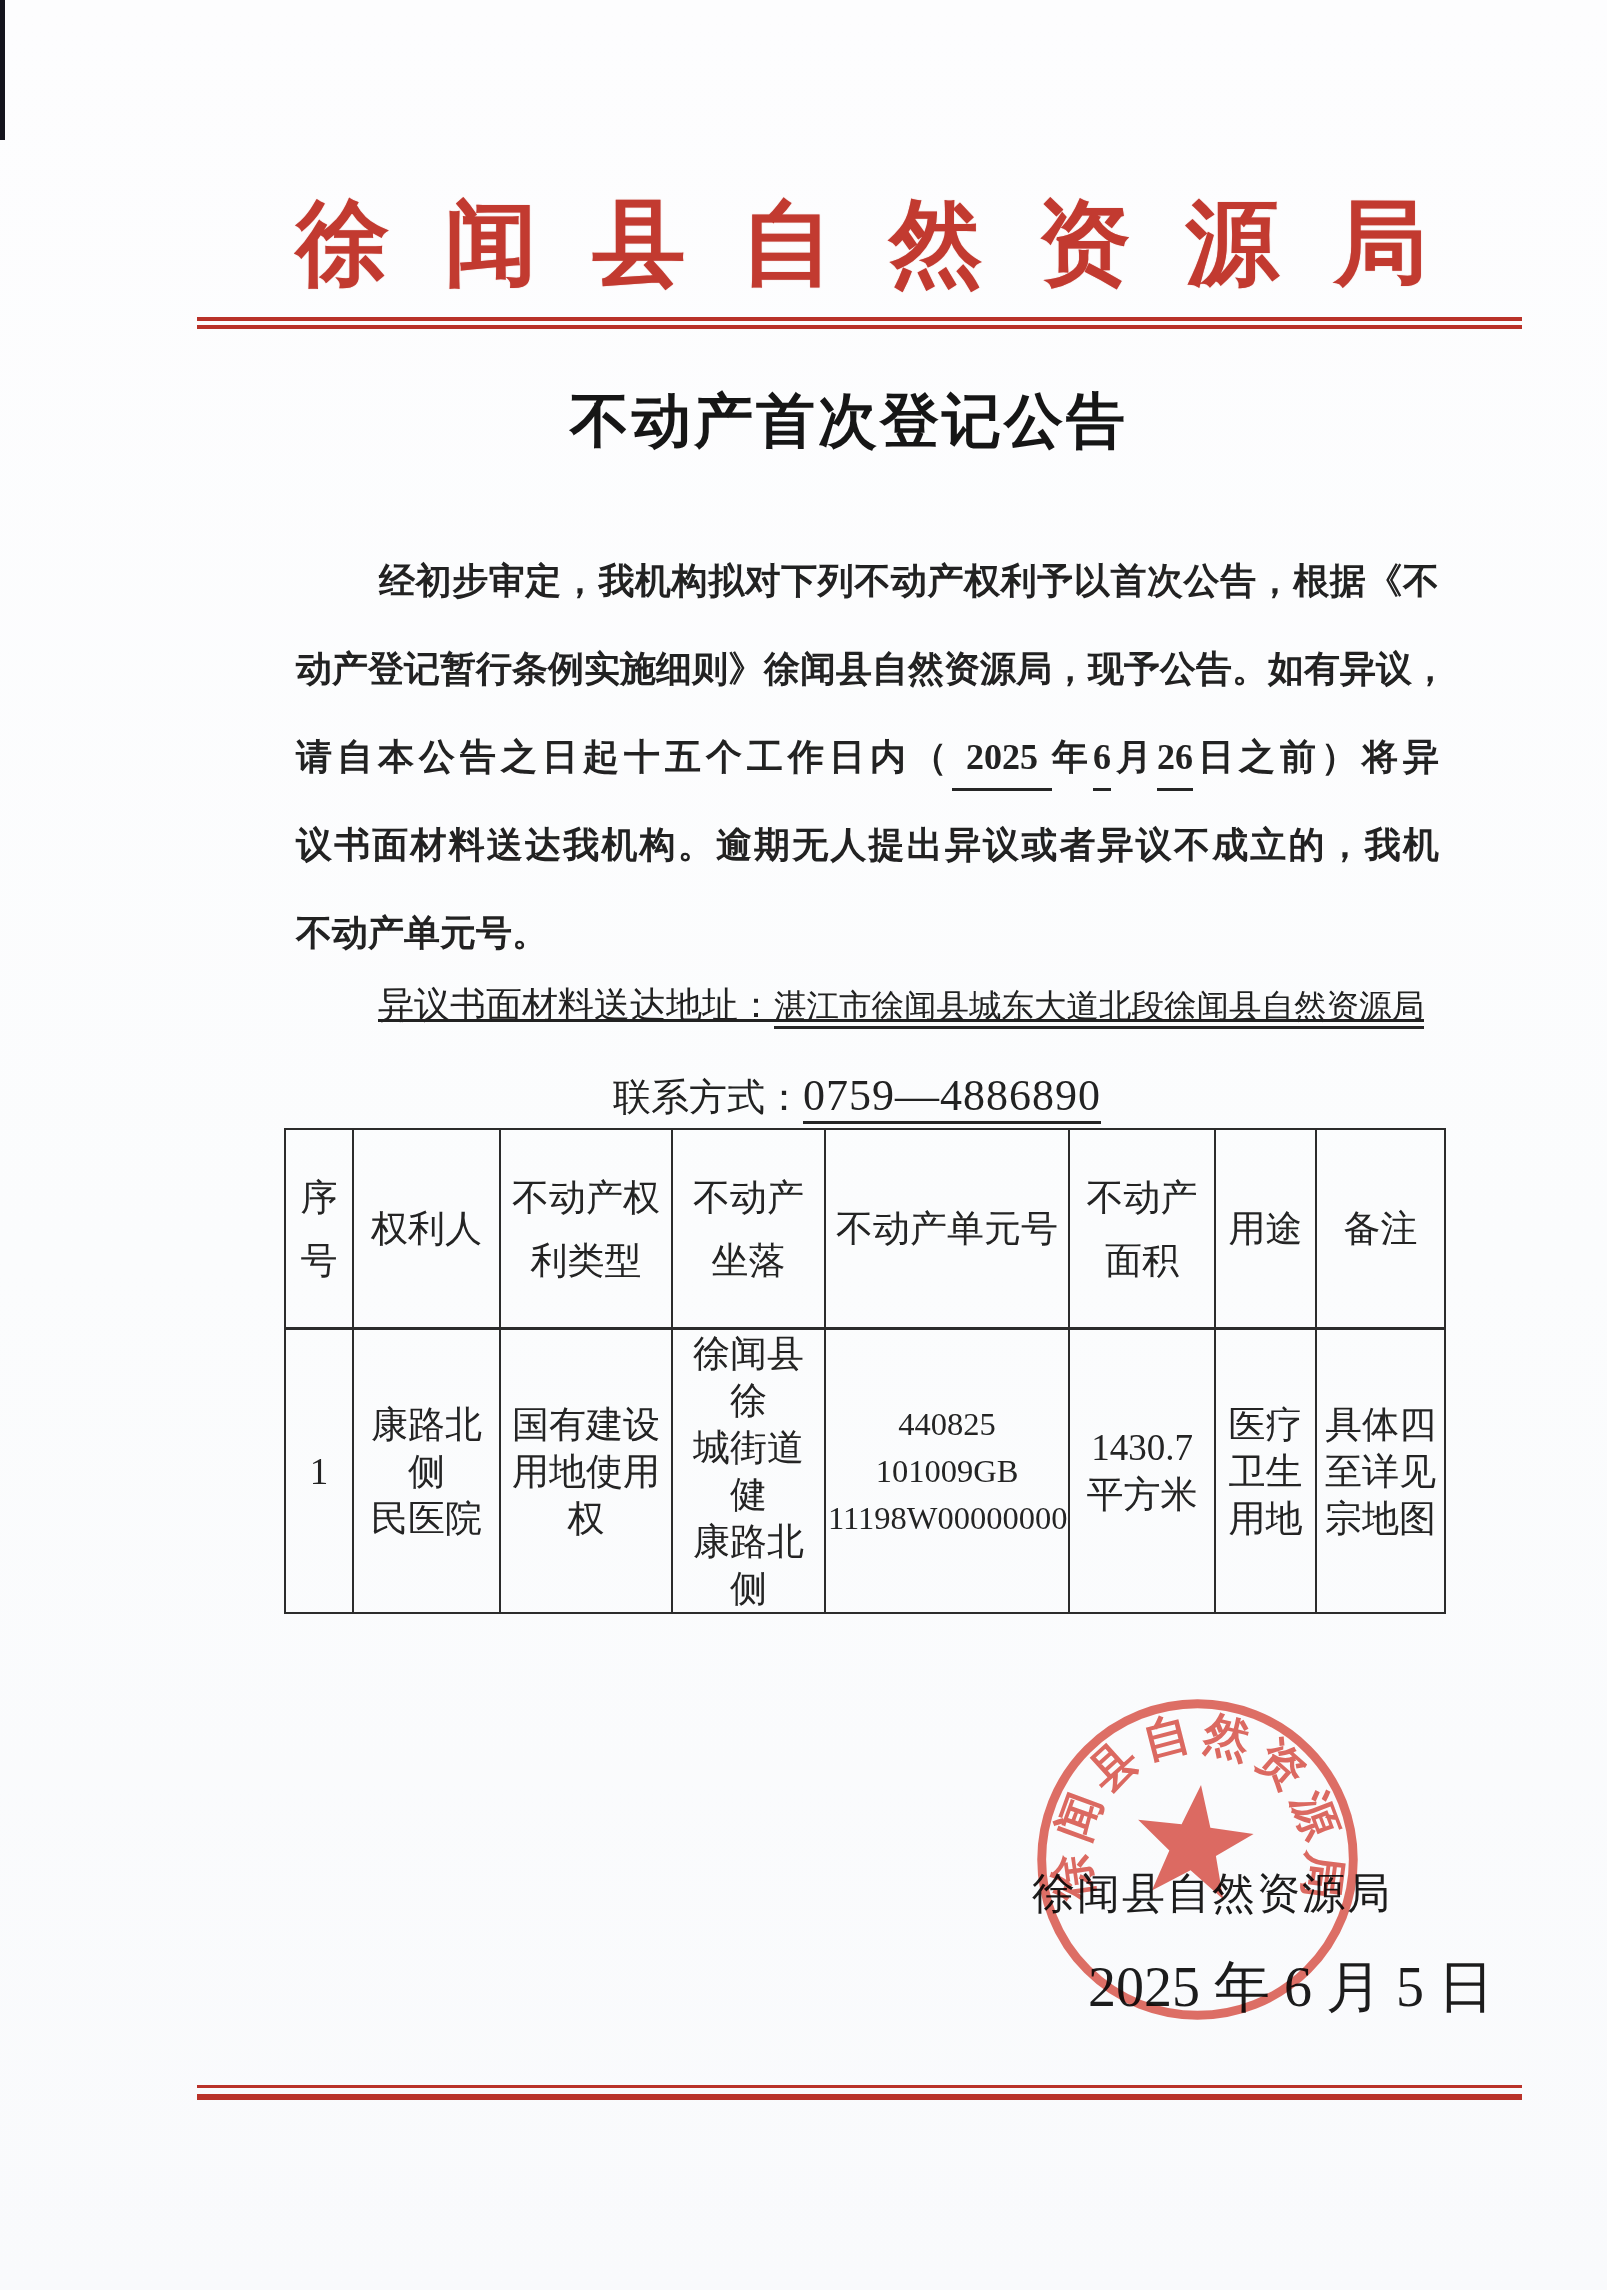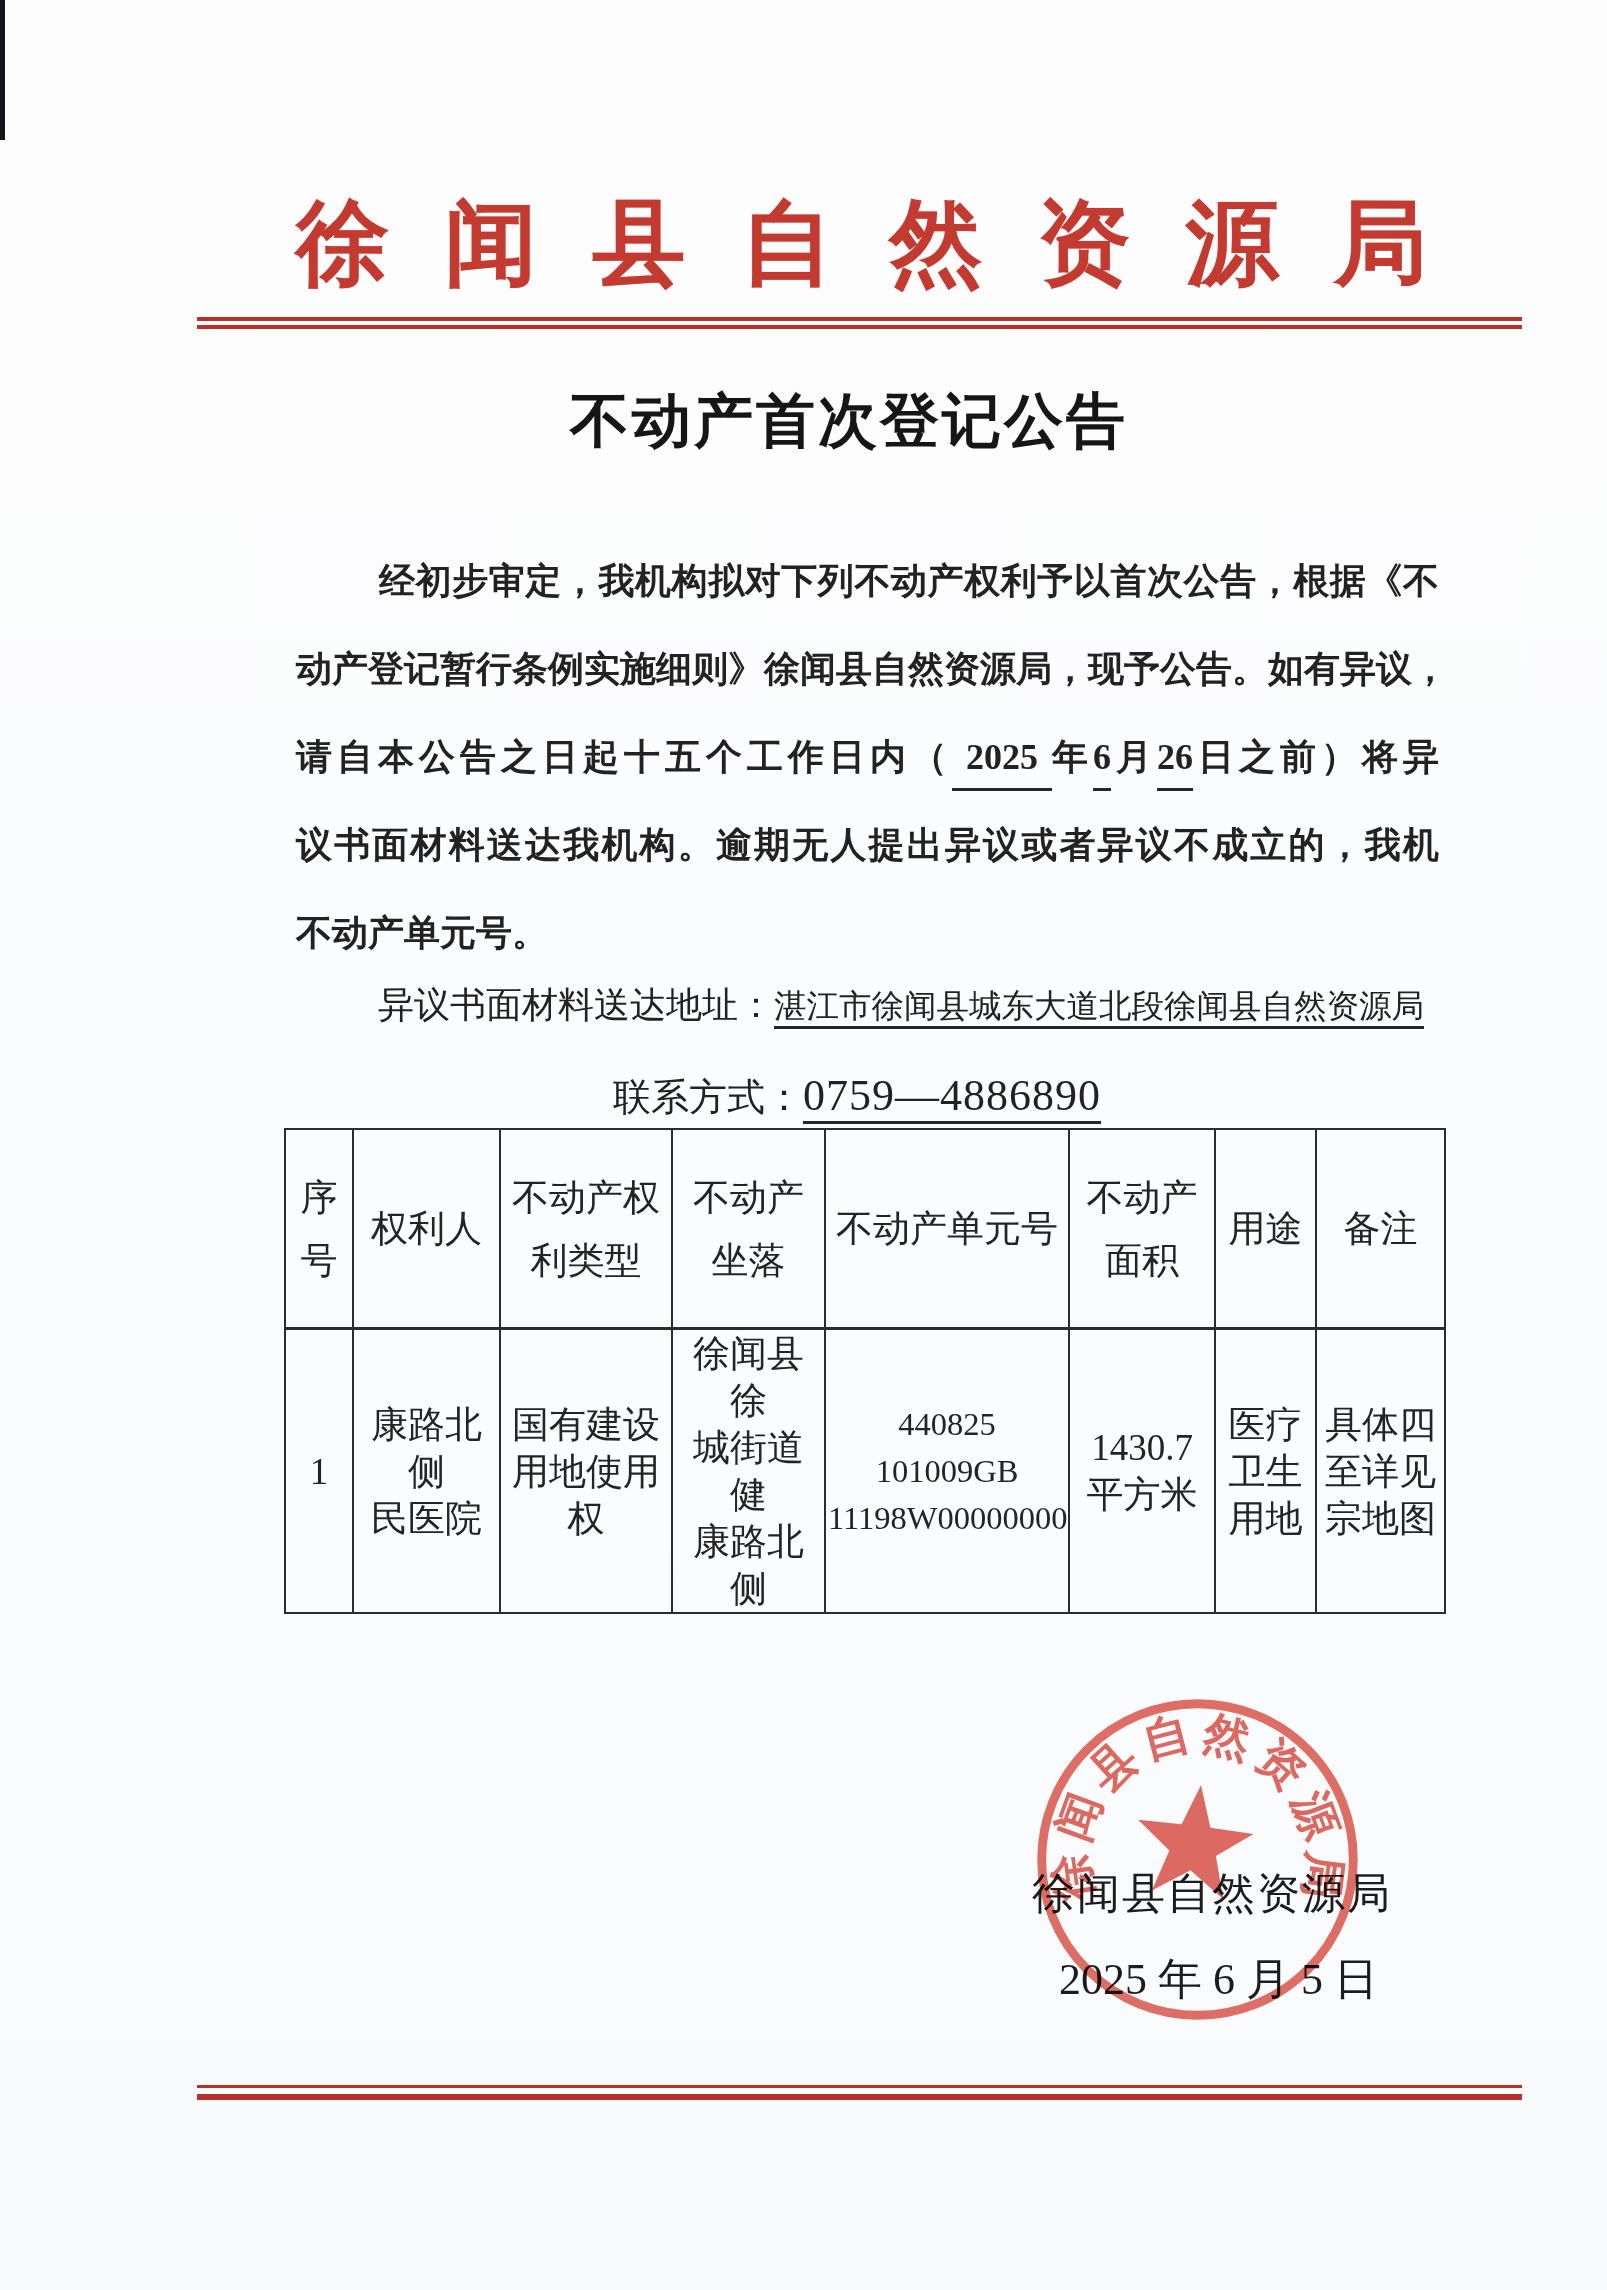--- a/index.html
+++ b/index.html
@@ -43,21 +43,21 @@
     text-align:justify;text-align-last:justify;
     white-space:nowrap;
     font-weight:bold;
   }
   .body-text .bline.last{text-align-last:left;}
   .body-text .indent{padding-left:83px;}
   .u{border-bottom:3px solid #262626;padding-bottom:11px;}
 
   .address-line{
     position:absolute;left:378px;top:980px;width:1084px;
-    font-size:36px;line-height:51px;color:#222;white-space:nowrap;
+    font-size:36px;line-height:51px;color:#222;white-space:nowrap;text-decoration:underline;
   }
   .address-line .addr-val{font-size:32.5px;border-bottom:3px solid #262626;padding-bottom:2px;}
 
   .contact-line{
     position:absolute;left:613px;top:1070px;
     font-size:38px;color:#222;white-space:nowrap;
   }
   .contact-line .phone{
     font-size:44px;font-weight:normal;letter-spacing:1px;
     border-bottom:3px solid #262626;padding-bottom:1px;
@@ -76,21 +76,21 @@
     white-space:pre-line;padding:0 2px;
     overflow:hidden;
   }
   table.reg tr.hd td{height:197px;line-height:63px;border-bottom-width:3px;}
   table.reg tr.dt td{height:252px;line-height:47px;}
   table.reg td.unitno{font-size:32.5px;line-height:83px;letter-spacing:0;}
   table.reg td.area{line-height:71px;}
 
   
   .sig-org{position:absolute;left:1032px;top:1865px;font-size:43px;color:#1c1c1c;letter-spacing:2px;white-space:nowrap;}
-  .sig-date{position:absolute;left:1059px;top:1950px;font-size:44px;color:#1c1c1c;white-space:nowrap;}
+  .sig-date{position:absolute;left:1088px;top:1950px;font-size:56px;color:#1c1c1c;white-space:nowrap;}
 
   .seal{
     position:absolute;left:1020px;top:1682px;width:355px;height:355px;
     mix-blend-mode:multiply;opacity:.9;
   }
 </style>
 </head>
 <body>
 
 <div class="page">

